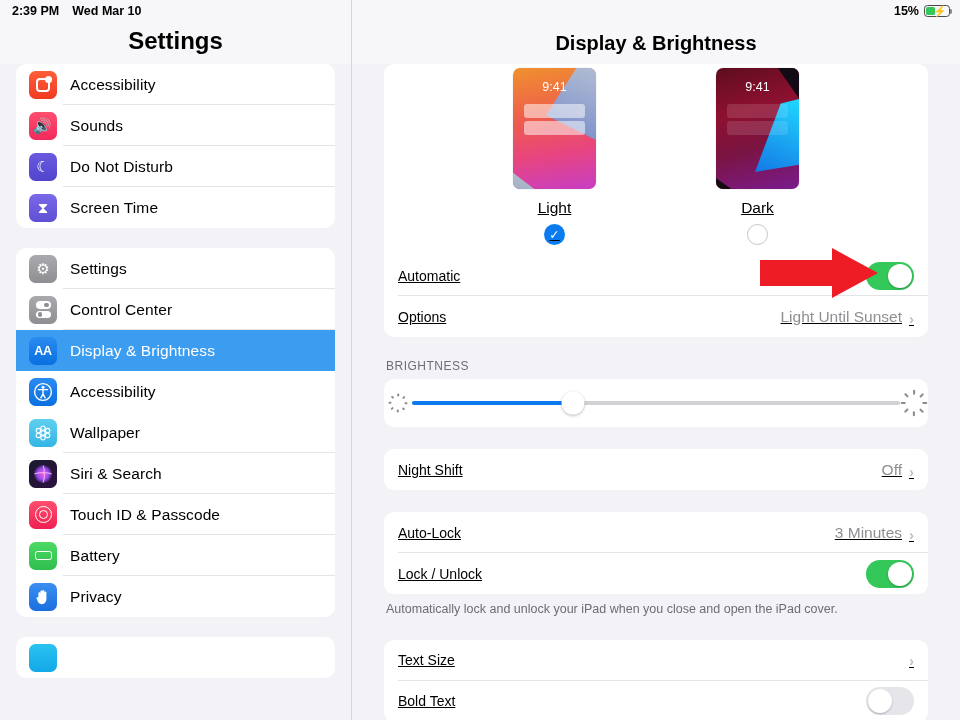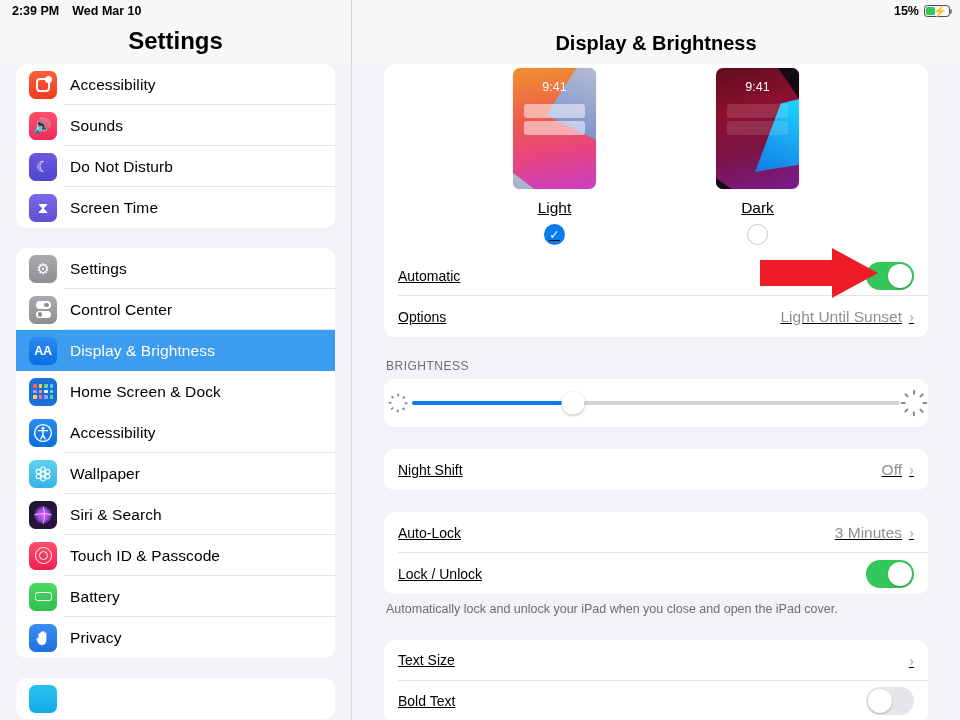--- a/index.html
+++ b/index.html
@@ -179,21 +179,21 @@
   .radio.off { border: 1.4px solid #c4c4c8; }
 
   
   .row {
     position: relative; display: flex; align-items: center; justify-content: space-between;
     height: 41px; padding: 0 14px 0 14px;
   }
   .row .hsep { position: absolute; left: 14px; right: 0; bottom: 0; height: 1px; background: #e4e4e6; }
   .row:last-child .hsep { display: none; }
   .row .rl { font-size: 14px; color: #000; }
-  .row .rr { display: flex; align-items: center; gap: 7px; font-size: 15.5px; color: #8e8e93; }
+  .row .rr { display: flex; align-items: flex-end; gap: 7px; font-size: 15.5px; color: #8e8e93; }
   .chev { color: #c2c2c6; font-size: 15px; font-weight: bold; line-height: 1; }
   .toggle {
     width: 48px; height: 28px; border-radius: 16px; position: relative; flex: none;
     background: #34c759;
   }
   .toggle::after {
     content: ""; position: absolute; top: 2px; right: 2px; width: 24px; height: 24px;
     border-radius: 50%; background: #fff; box-shadow: 0 1px 2px rgba(0,0,0,0.25);
   }
   .toggle.off { background: #e6e6ea; }
@@ -301,40 +301,20 @@
                 <span class="r"></span>
                 <span class="l"></span>
               </span>
           </span>
           <span class="label">Control Center</span>
           <span class="sep"></span>
         </div>
         <div class="srow selected">
           <span class="app-icon ic-display">AA</span>
           <span class="label">Display &amp; Brightness</span>
-          <span class="sep"></span>
-        </div>
-        <div class="srow">
-          <span class="app-icon ic-home">
-            <span class="home-grid">
-              <i style="background:#ff5e5e"></i>
-                <i style="background:#ffd24d"></i>
-                <i style="background:#5ee08a"></i>
-                <i style="background:#5ec8ff"></i>
-              <i style="background:#c98aff"></i>
-                <i style="background:#ff9a5e"></i>
-                <i style="background:#fff"></i>
-                <i style="background:#6ee0d0"></i>
-              <i style="background:#ffd24d"></i>
-                <i style="background:#ff6e9e"></i>
-                <i style="background:#8ea8ff"></i>
-                <i style="background:#5ee08a"></i>
-            </span>
-          </span>
-          <span class="label">Home Screen &amp; Dock</span>
           <span class="sep"></span>
         </div>
         <div class="srow">
           <span class="app-icon ic-access">
             <svg width="20" height="20" viewBox="0 0 20 20" aria-hidden="true">
               <circle cx="10" cy="10" r="8.4" fill="none" stroke="#fff" stroke-width="1.4"></circle>
               <circle cx="10" cy="5.3" r="1.5" fill="#fff"></circle>
               <path d="M5.4 7.6h9.2M10 7.6v4.2M10 11.8l-2.1 4M10 11.8l2.1 4" stroke="#fff" stroke-width="1.4" stroke-linecap="round" fill="none"></path>
             </svg>
           </span>

